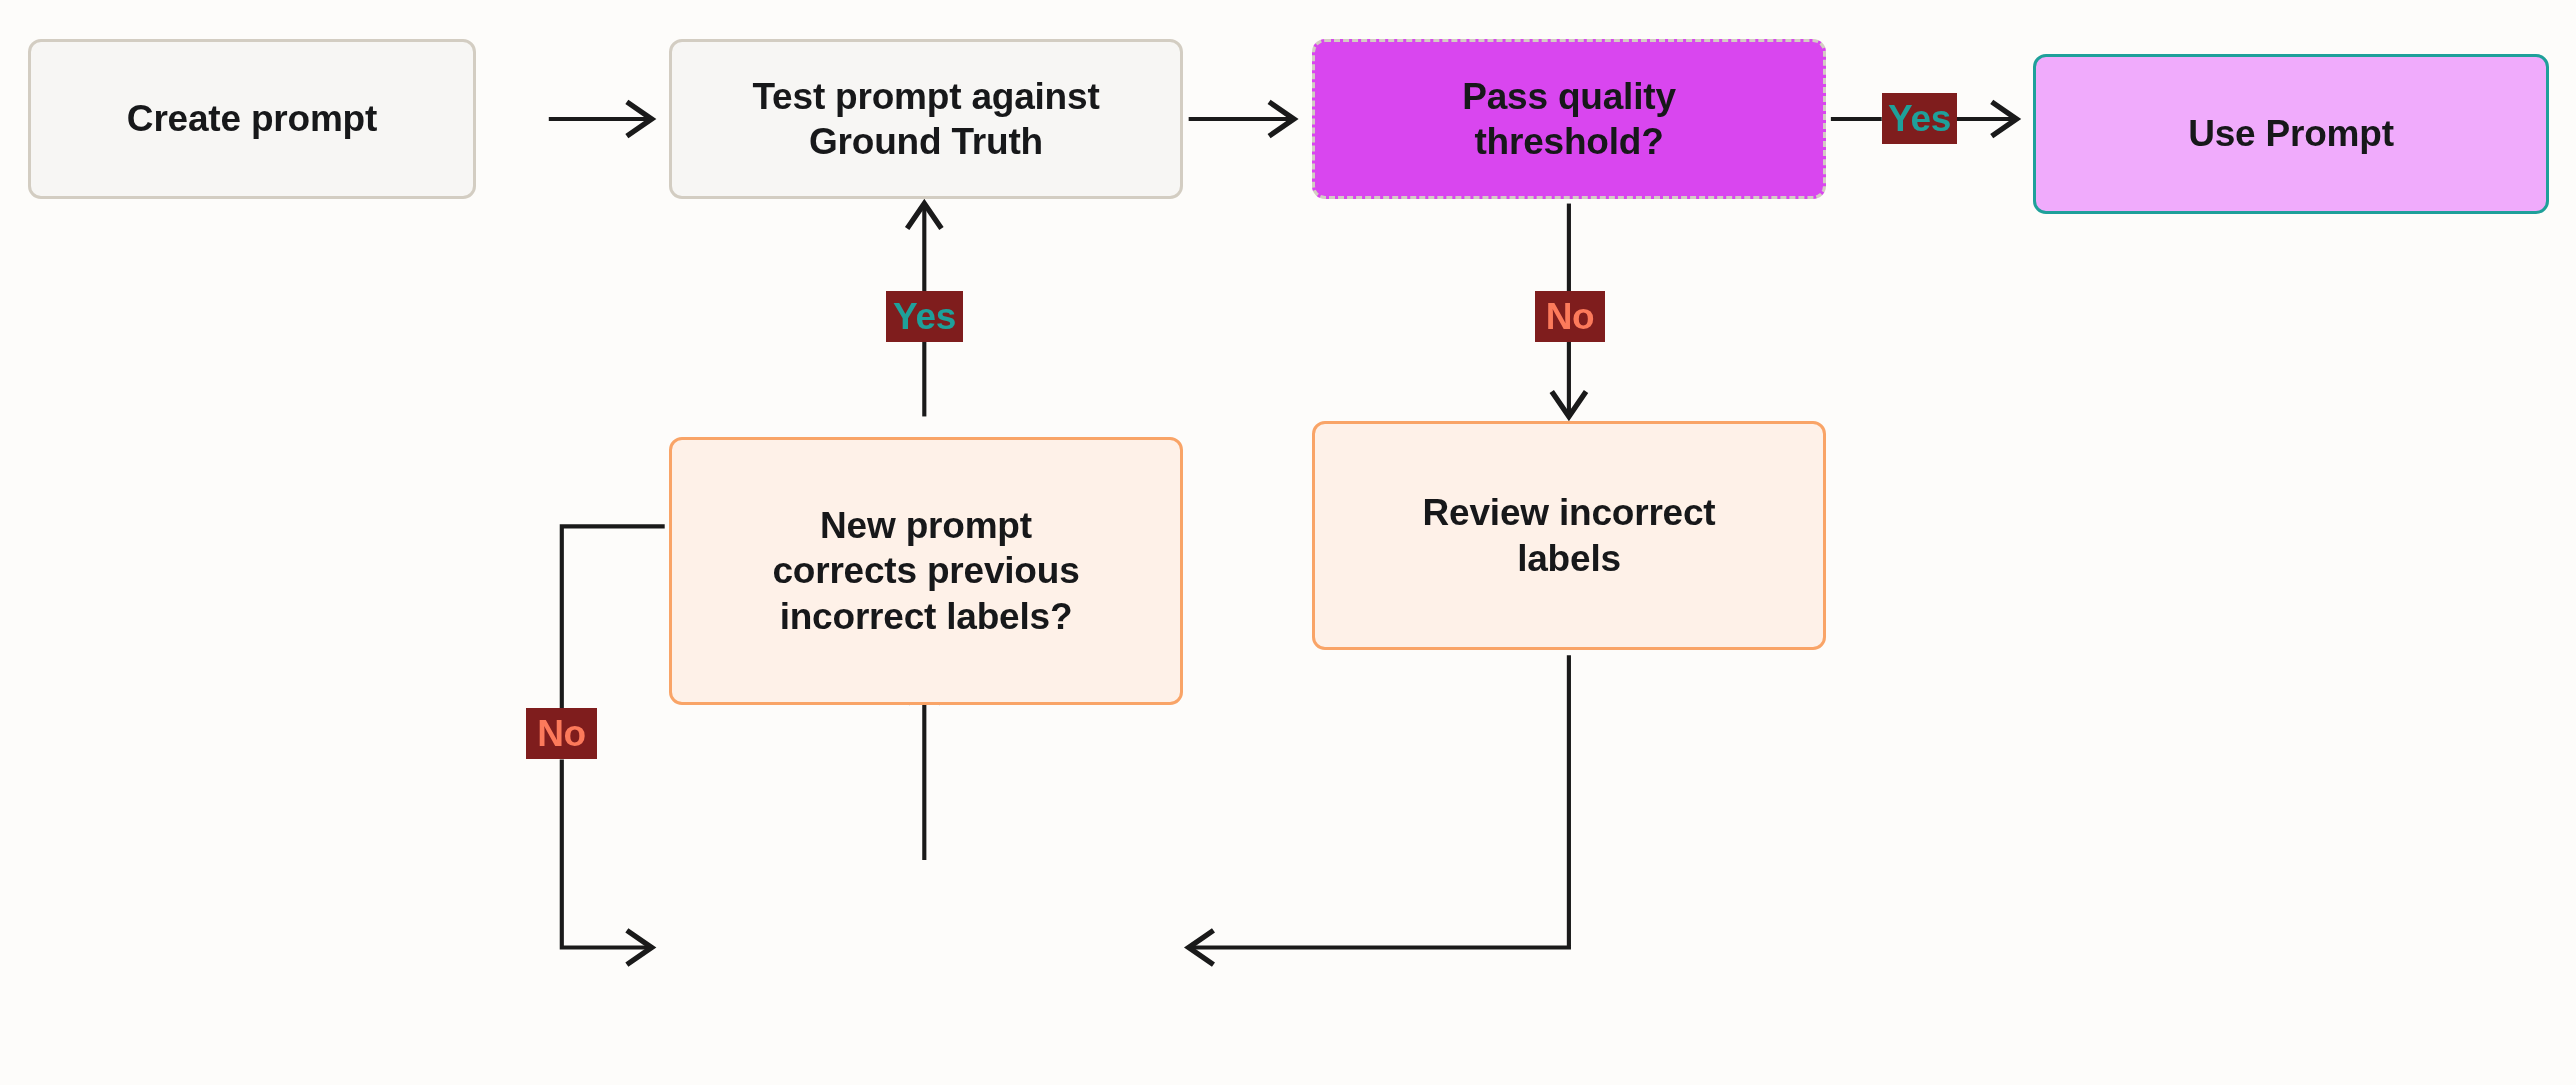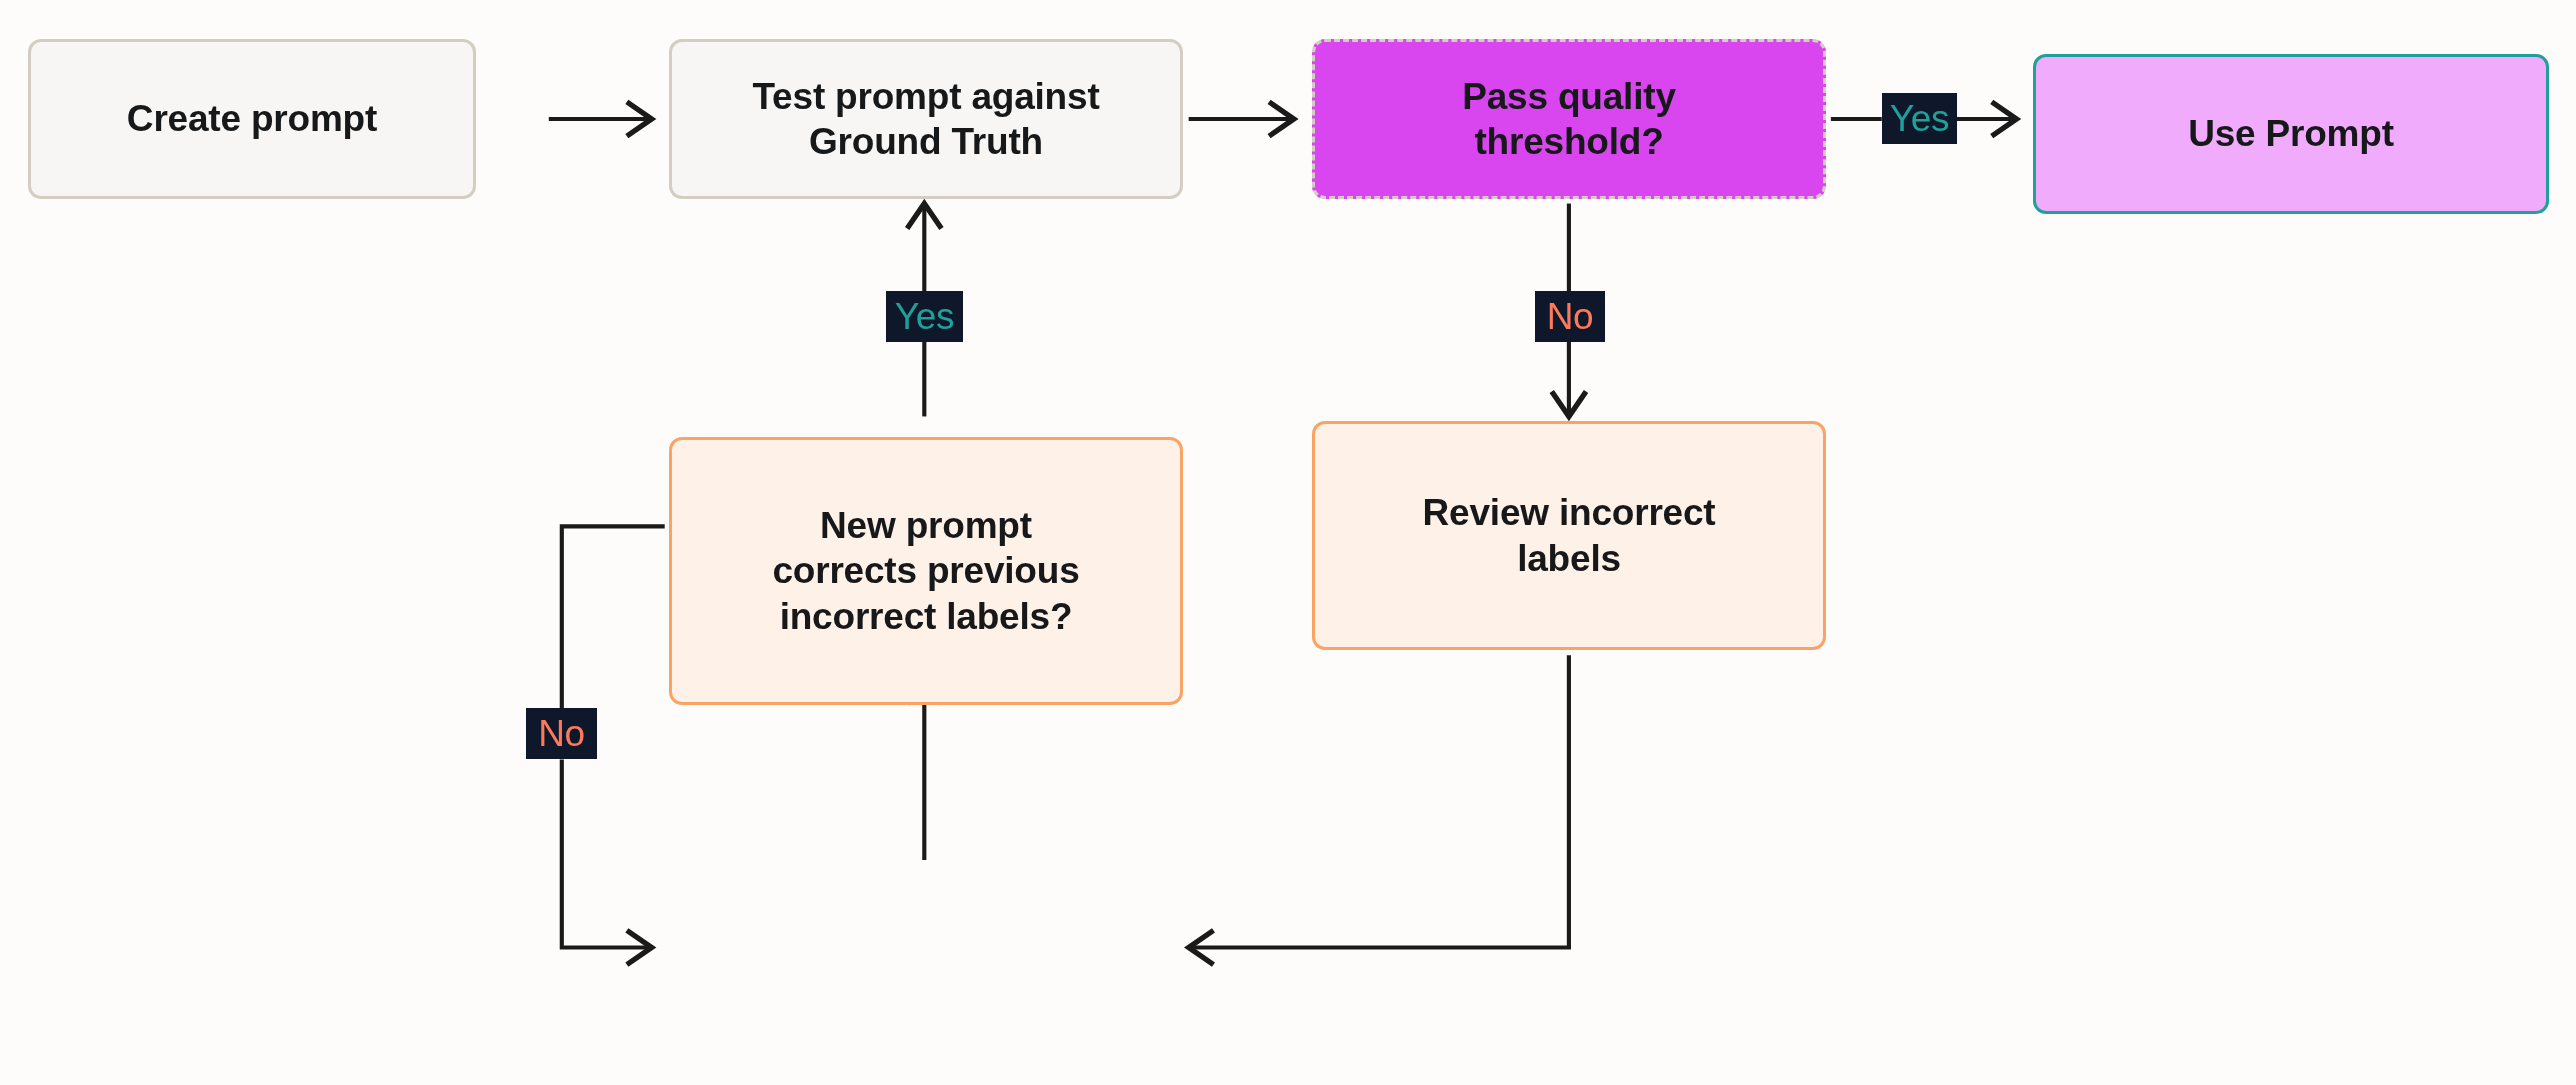--- a/index.html
+++ b/index.html
@@ -48,27 +48,27 @@
     background: #f0abfc;
     border: 3.5px solid #1FA09A;
     margin-top: 15px;
   }
   .node-warn {
     background: #FEF1E8;
     border: 3px solid #F9A467;
   }
   .edge-label {
     position: absolute;
-    font-weight: normal;
+    font-weight: bold;
     letter-spacing: -0.3px;
     user-select: none;
     display: flex;
     align-items: center;
     justify-content: center;
-    background: #0f172a;
+    background: #7f1d1d;
   }
   .lbl-yes { color: #1FA09A; }
   .lbl-no  { color: #FC7A5B; }
 </style>
 </head>
 <body>
 
 <div id="canvas">
 
   <svg id="flow-svg" viewBox="0 0 4356 1836" xmlns="http://www.w3.org/2000/svg">

